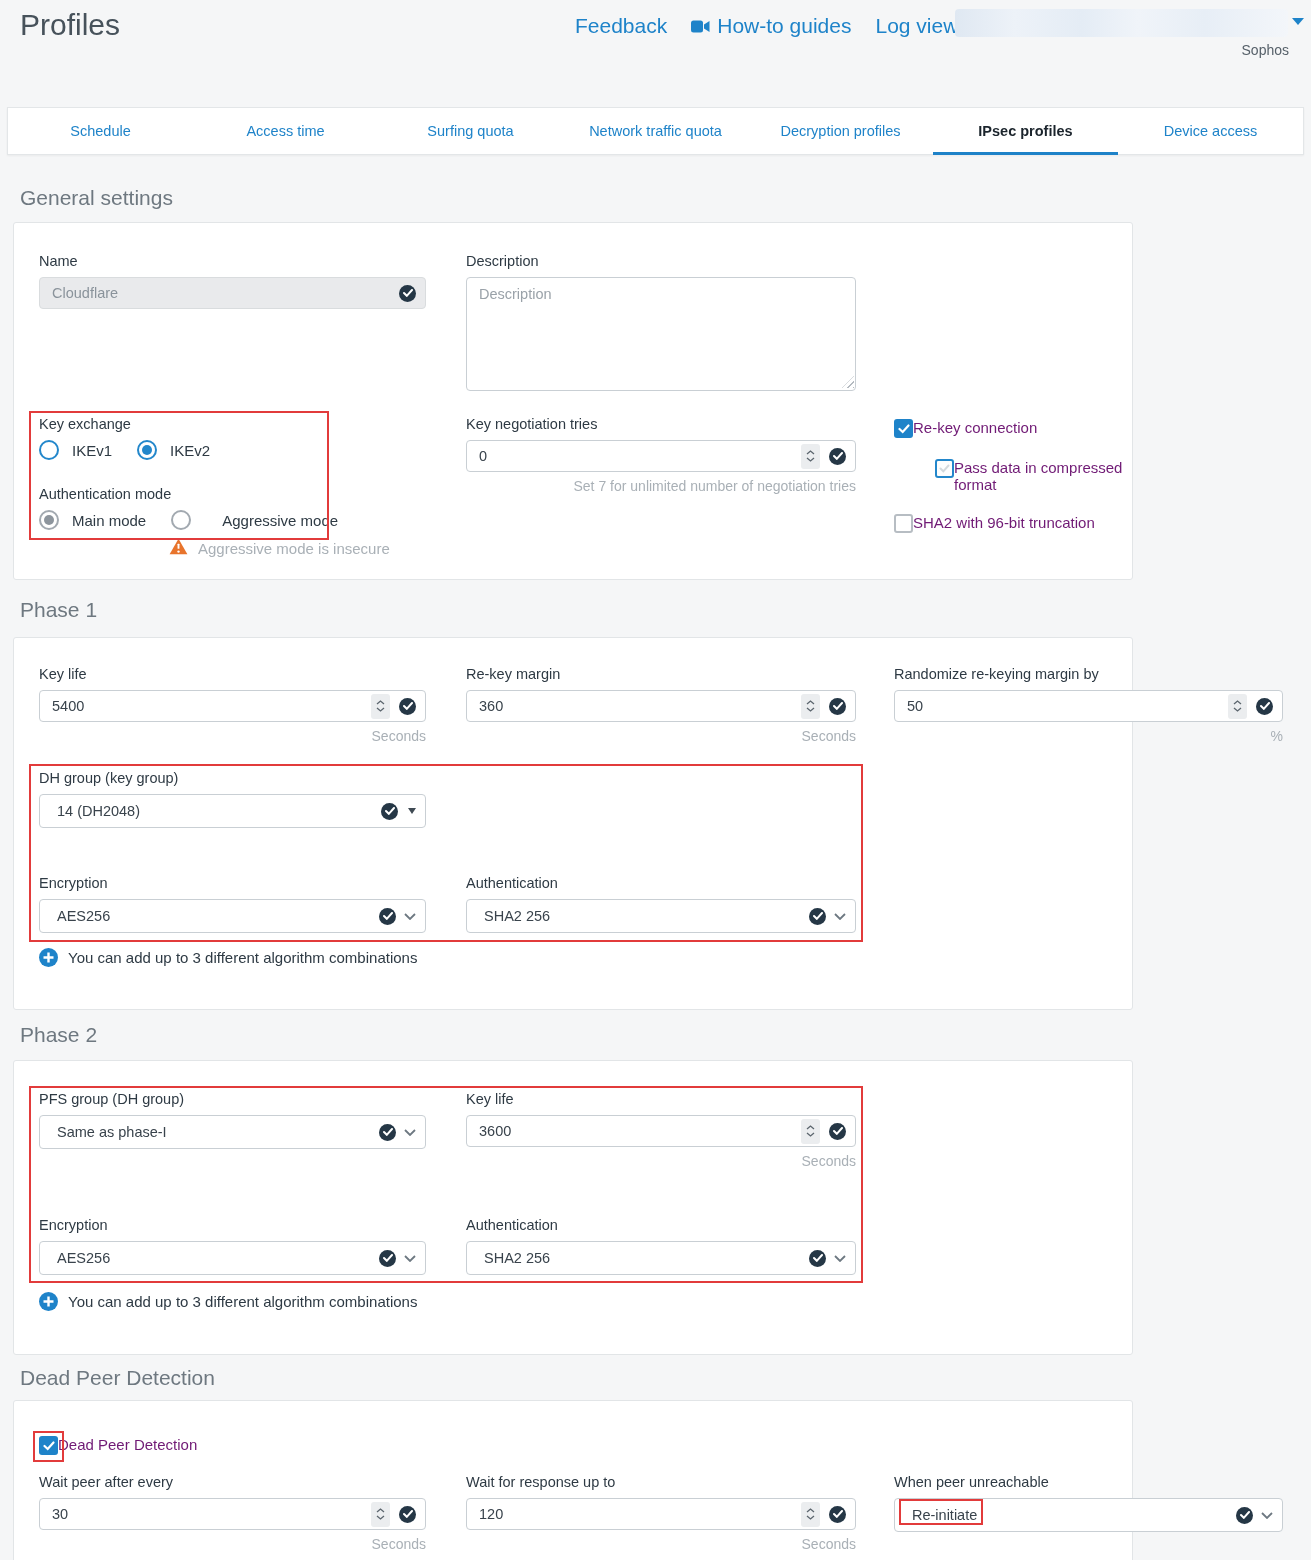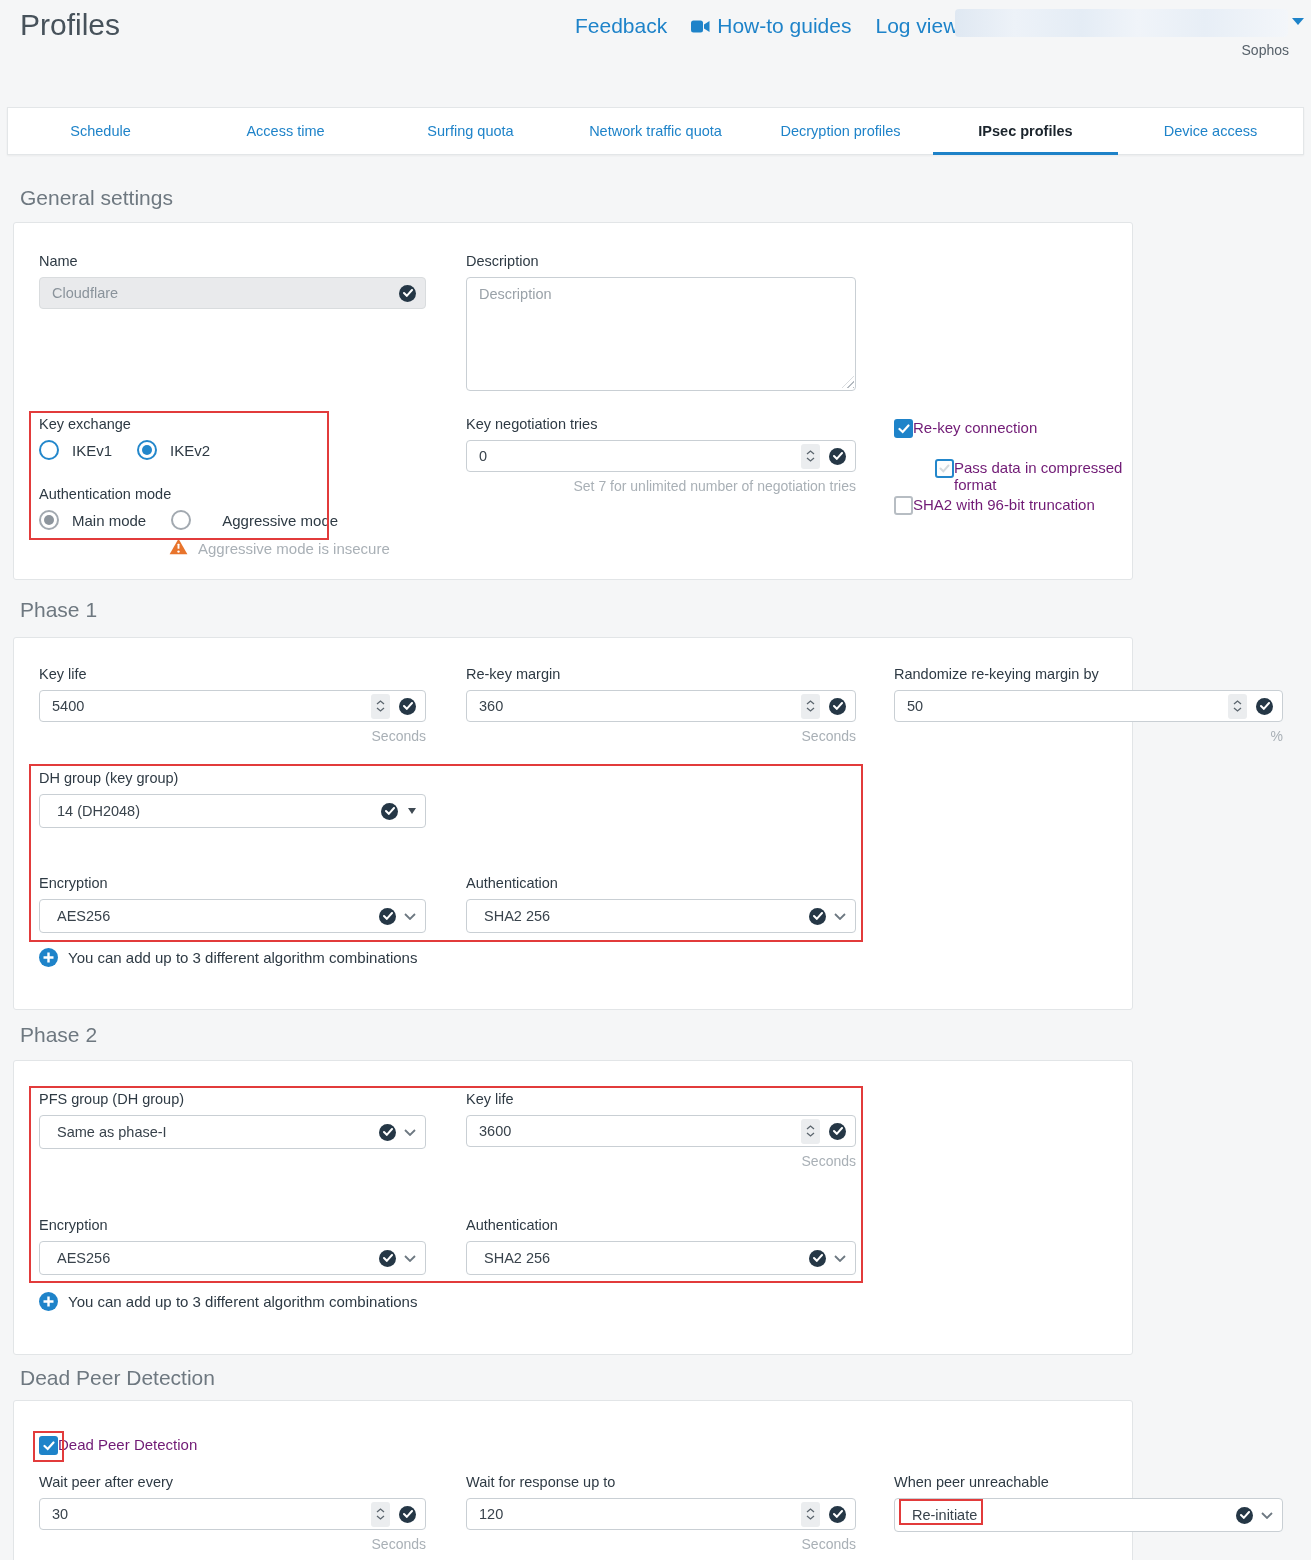--- a/index.html
+++ b/index.html
@@ -210,21 +210,21 @@
 
   <div class="fg" style="left:880px; top:196px;">
     <div class="cbrow" style="margin-bottom:21px;">
       <span class="cb checked">
         <svg width="12" height="10">
             <path d="M1.5 5 L4.7 8 L10.5 1.5" stroke="#fff" stroke-width="2.2" fill="none" stroke-linecap="round"></path>
           </svg>
       </span>
       <span>Re-key connection</span>
     </div>
-    <div class="cbrow" style="margin-bottom:3px;padding-left:41px;">
+    <div class="cbrow" style="margin-bottom:21px;padding-left:41px;">
       <span class="cb blue">
         <svg width="11" height="9">
             <path d="M1.5 4.5 L4.3 7.3 L9.5 1.5" stroke="#d3d9dd" stroke-width="2" fill="none" stroke-linecap="round"></path>
           </svg>
       </span>
       <span>Pass data in compressed format</span>
     </div>
     <div class="cbrow">
       <span class="cb gray"></span>
       <span>SHA2 with 96-bit truncation</span>

